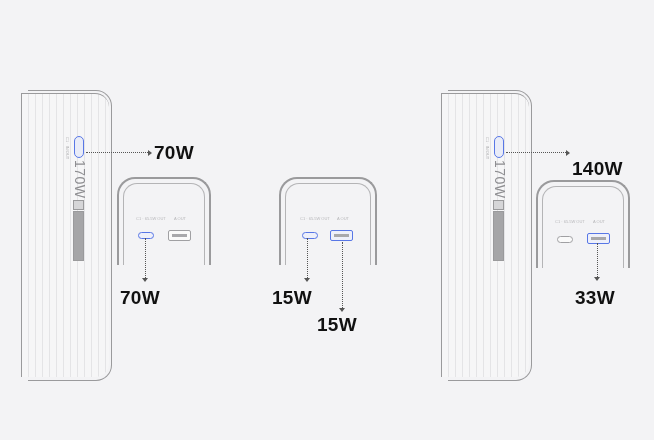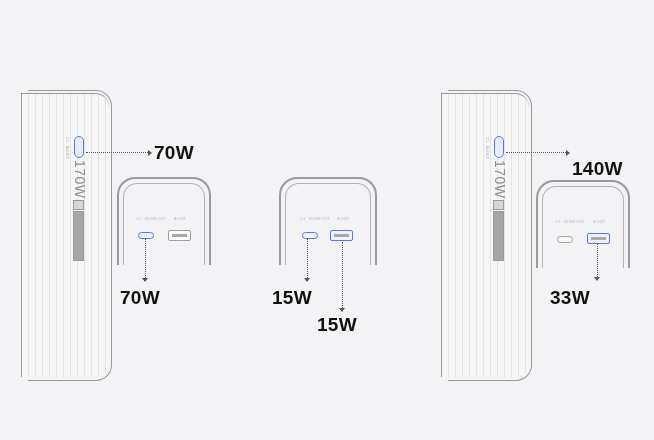--- a/index.html
+++ b/index.html
@@ -73,13 +73,13 @@
 <div class="watt" style="left:572px;top:158px;">140W</div>
 
 <div class="head" style="left:536px;top:180px;">
   <div class="plabel" style="left:17px;top:37px;">C1 · 65.5W OUT</div>
   <div class="plabel" style="left:55px;top:37px;">A OUT</div>
   <div class="cport" style="left:19px;top:54px;border:1px solid #a0a0a3;background:#fafafa;"></div>
   <div class="aport" style="left:49px;top:51px;border:1.5px solid #5877e6;background:#eef0fa;"></div>
 </div>
 <div class="dot-v" style="left:597px;top:243px;height:34px;"></div>
 <div class="arrow-d" style="left:594px;top:277px;"></div>
-<div class="watt" style="left:550px;top:287px;">33W</div>
+<div class="watt" style="left:575px;top:287px;">33W</div>
 
 </body></html>

